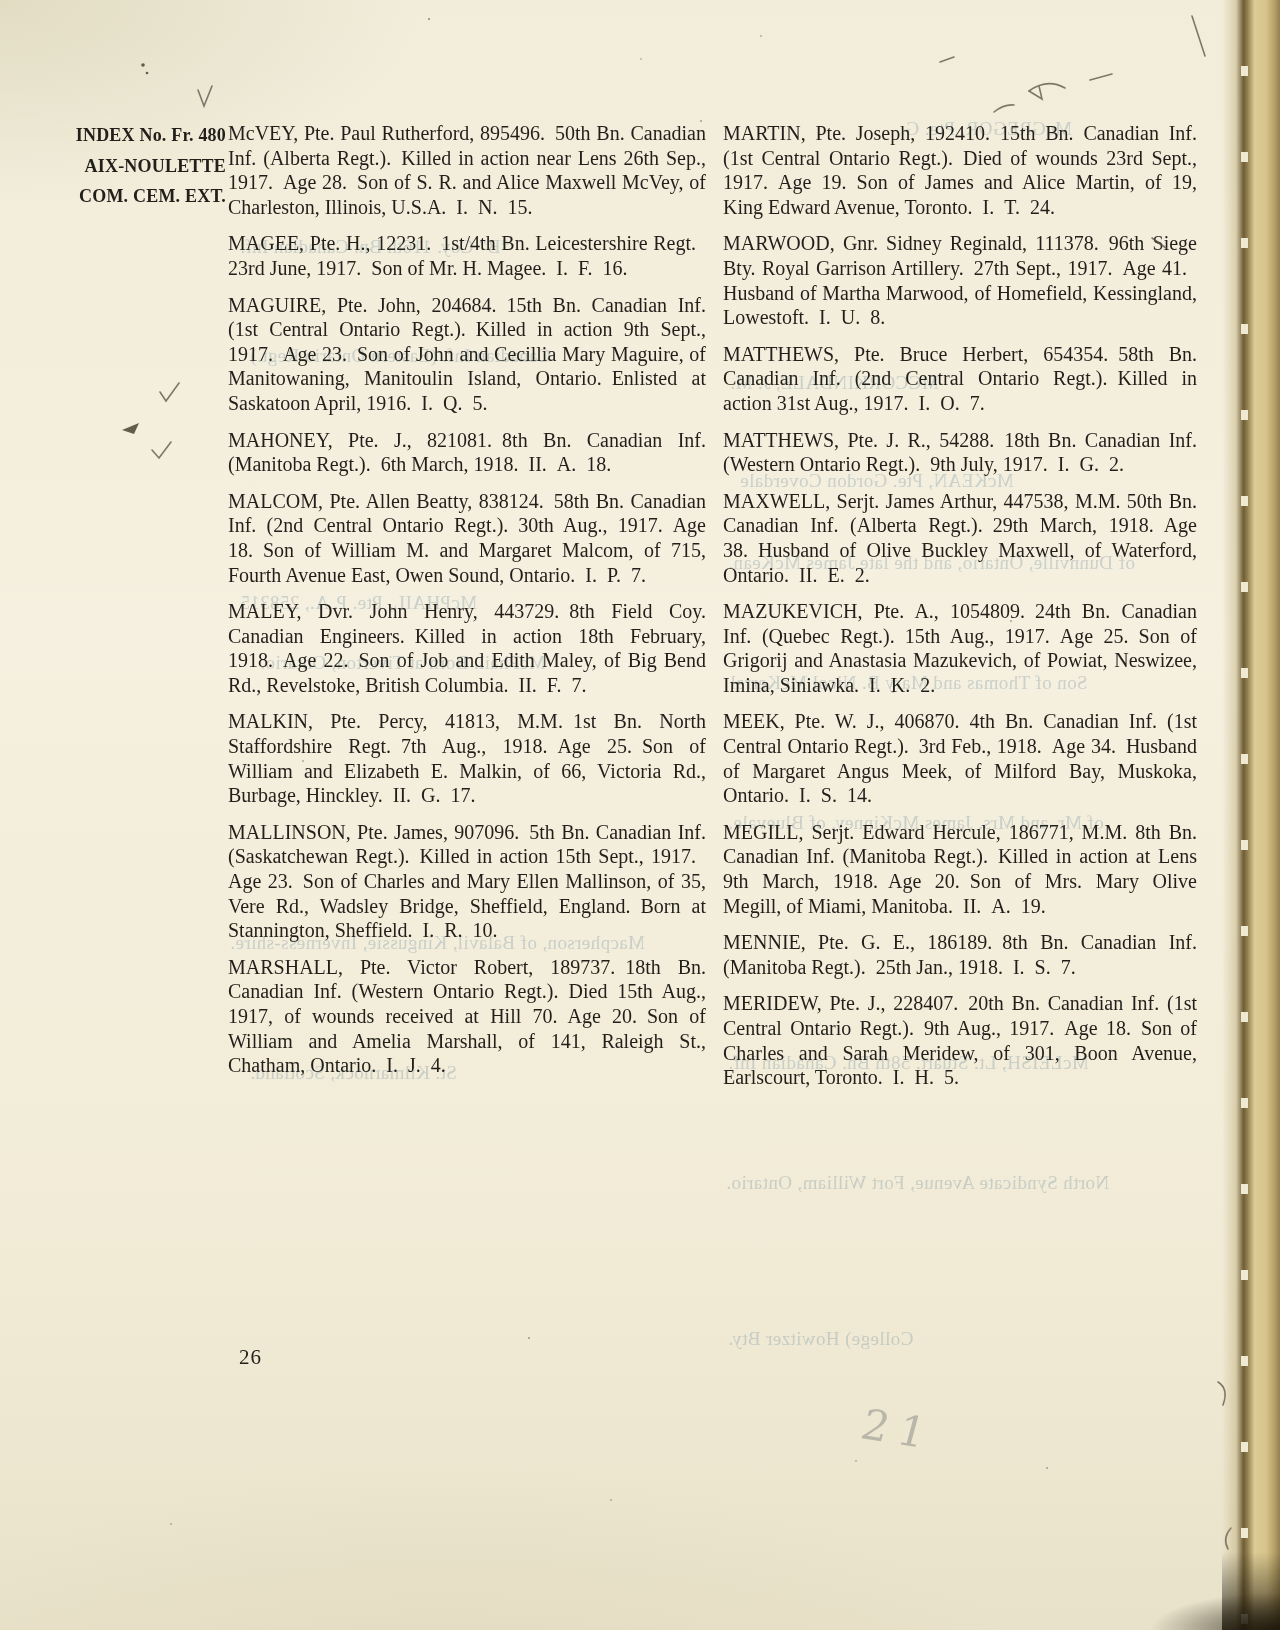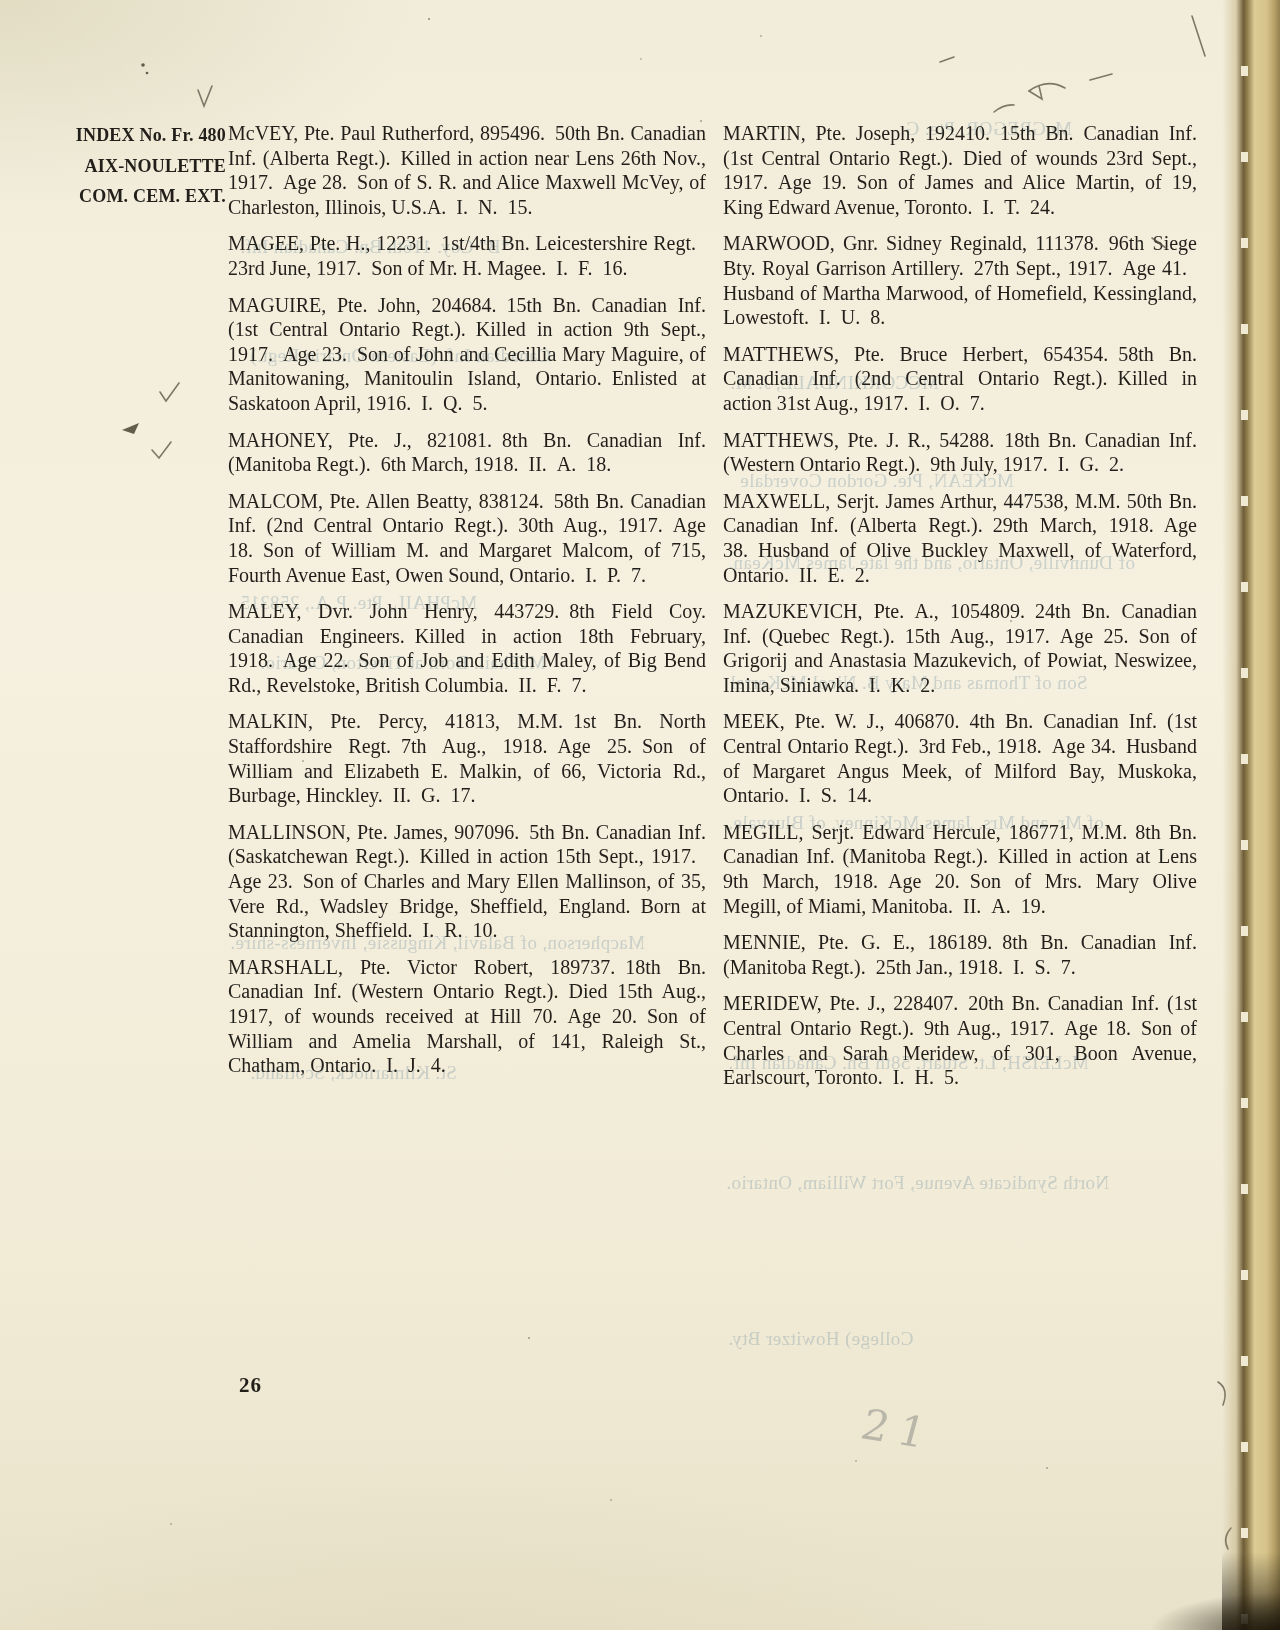--- a/index.html
+++ b/index.html
@@ -42,21 +42,21 @@
   }
   .col-left{left:228px;width:478px;}
   .col-right{left:723px;width:474px;}
   .entry{
     margin:0 0 12px 0;
     text-align:justify;
   }
   .entry:last-child{margin-bottom:0;}
   .page-number{
     position:absolute;left:239px;top:1345px;
-    font-weight:700;font-size:21px;letter-spacing:1px;margin-top:28px;
+    font-weight:400;font-size:21px;letter-spacing:1px;
   }
   
   .pencil-21{
     position:absolute;left:862px;top:1405px;
     font-size:42px;color:#8f908a;opacity:.55;
     transform:rotate(9deg) skewX(-6deg);
     letter-spacing:10px;
     font-family:"DejaVu Serif",serif;
   }
   .marks{position:absolute;inset:0;pointer-events:none;}
@@ -129,21 +129,21 @@
     <span class="ghost" style="left:728px;top:1328px;">College) Howitzer Bty.</span>
   </div>
 
   <div class="index-header">
     <div>INDEX No. Fr. 480</div>
     <div>AIX-NOULETTE</div>
     <div>COM. CEM. EXT.</div>
   </div>
 
   <div class="col col-left">
-    <p class="entry">McVEY, Pte. Paul Rutherford, 895496. 50th Bn. Canadian Inf. (Alberta Regt.). Killed in action near Lens 26th Nov., 1917. Age 28. Son of S. R. and Alice Maxwell McVey, of Charleston, Illinois, U.S.A. I. N. 15.</p>
+    <p class="entry">McVEY, Pte. Paul Rutherford, 895496. 50th Bn. Canadian Inf. (Alberta Regt.). Killed in action near Lens 26th Sep., 1917. Age 28. Son of S. R. and Alice Maxwell McVey, of Charleston, Illinois, U.S.A. I. N. 15.</p>
     <p class="entry">MAGEE, Pte. H., 12231. 1st/4th Bn. Leicestershire Regt. 23rd June, 1917. Son of Mr. H. Magee. I. F. 16.</p>
     <p class="entry">MAGUIRE, Pte. John, 204684. 15th Bn. Canadian Inf. (1st Central Ontario Regt.). Killed in action 9th Sept., 1917. Age 23. Son of John and Cecillia Mary Maguire, of Manitowaning, Manitoulin Island, Ontario. Enlisted at Saskatoon April, 1916. I. Q. 5.</p>
     <p class="entry">MAHONEY, Pte. J., 821081. 8th Bn. Canadian Inf. (Manitoba Regt.). 6th March, 1918. II. A. 18.</p>
     <p class="entry">MALCOM, Pte. Allen Beatty, 838124. 58th Bn. Canadian Inf. (2nd Central Ontario Regt.). 30th Aug., 1917. Age 18. Son of William M. and Margaret Malcom, of 715, Fourth Avenue East, Owen Sound, Ontario. I. P. 7.</p>
     <p class="entry">MALEY, Dvr. John Henry, 443729. 8th Field Coy. Canadian Engineers. Killed in action 18th February, 1918. Age 22. Son of Job and Edith Maley, of Big Bend Rd., Revelstoke, British Columbia. II. F. 7.</p>
     <p class="entry">MALKIN, Pte. Percy, 41813, M.M. 1st Bn. North Staffordshire Regt. 7th Aug., 1918. Age 25. Son of William and Elizabeth E. Malkin, of 66, Victoria Rd., Burbage, Hinckley. II. G. 17.</p>
     <p class="entry">MALLINSON, Pte. James, 907096. 5th Bn. Canadian Inf. (Saskatchewan Regt.). Killed in action 15th Sept., 1917. Age 23. Son of Charles and Mary Ellen Mallinson, of 35, Vere Rd., Wadsley Bridge, Sheffield, England. Born at Stannington, Sheffield. I. R. 10.</p>
     <p class="entry">MARSHALL, Pte. Victor Robert, 189737. 18th Bn. Canadian Inf. (Western Ontario Regt.). Died 15th Aug., 1917, of wounds received at Hill 70. Age 20. Son of William and Amelia Marshall, of 141, Raleigh St., Chatham, Ontario. I. J. 4.</p>
   </div>
 

